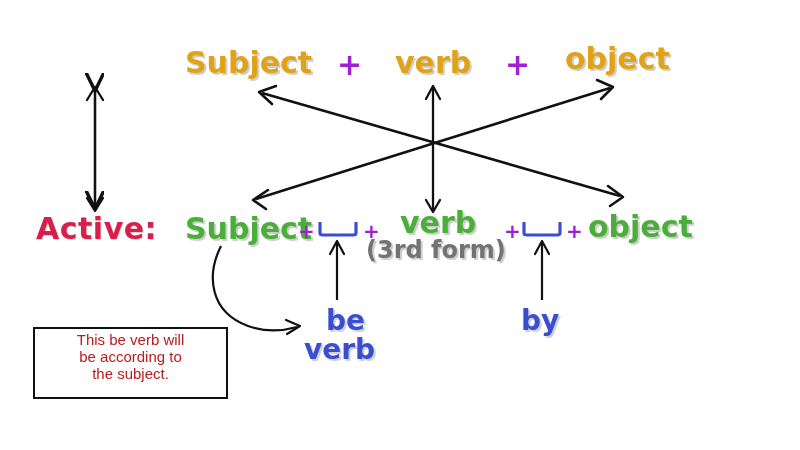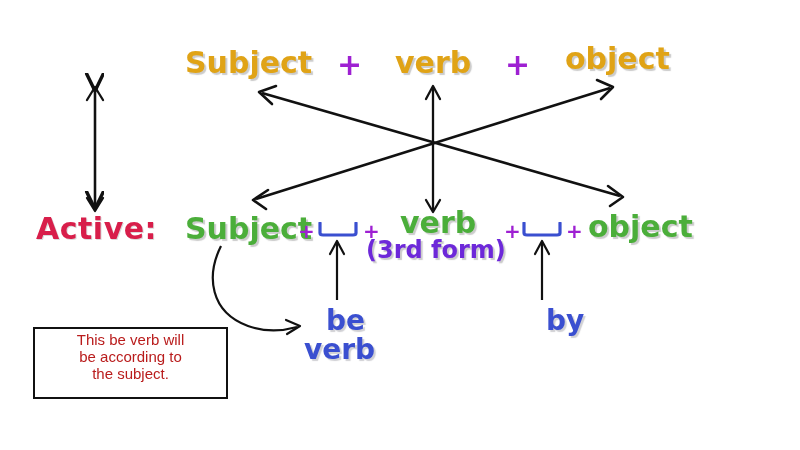--- a/index.html
+++ b/index.html
@@ -33,21 +33,21 @@
     color: #E0A316;
     font-size: 30px;
     text-shadow: 2px 2px 1px rgba(140,140,140,0.45);
   }
   .green {
     color: #4BAE3A;
     font-size: 30px;
     text-shadow: 2px 2px 1px rgba(140,140,140,0.45);
   }
   .green-sm {
-    color: #6d28d9;
+    color: #737373;
     font-size: 24px;
     text-shadow: 2px 2px 1px rgba(140,140,140,0.45);
   }
   .blue {
     color: #3A4FD0;
     font-size: 28px;
     text-shadow: 2px 2px 1px rgba(150,150,160,0.45);
   }
   .plus-big {
     color: #9E20D2;
@@ -127,21 +127,21 @@
   </div>
 
   <div class="abs word plus-sm" style="left:566px; top:221px;">+</div>
 
   <div class="abs word green" style="left:588px; top:212px;">object</div>
 
   <div class="abs word blue" style="left:326px; top:307px;">be</div>
 
   <div class="abs word blue" style="left:304px; top:336px;">verb</div>
 
-  <div class="abs word blue" style="left:546px; top:307px;">by</div>
+  <div class="abs word blue" style="left:521px; top:307px;">by</div>
 
   <div class="abs note-box" style="left:33px; top:327px; width:195px; height:72px;">
     <div class="note-text">This be verb will
 be according to
 the subject.</div>
   </div>
 
   <svg class="overlay" viewBox="0 0 800 450">
     <defs>
       <marker id="ah" markerWidth="9" markerHeight="9" refX="7.6" refY="4" orient="auto" markerUnits="strokeWidth">

